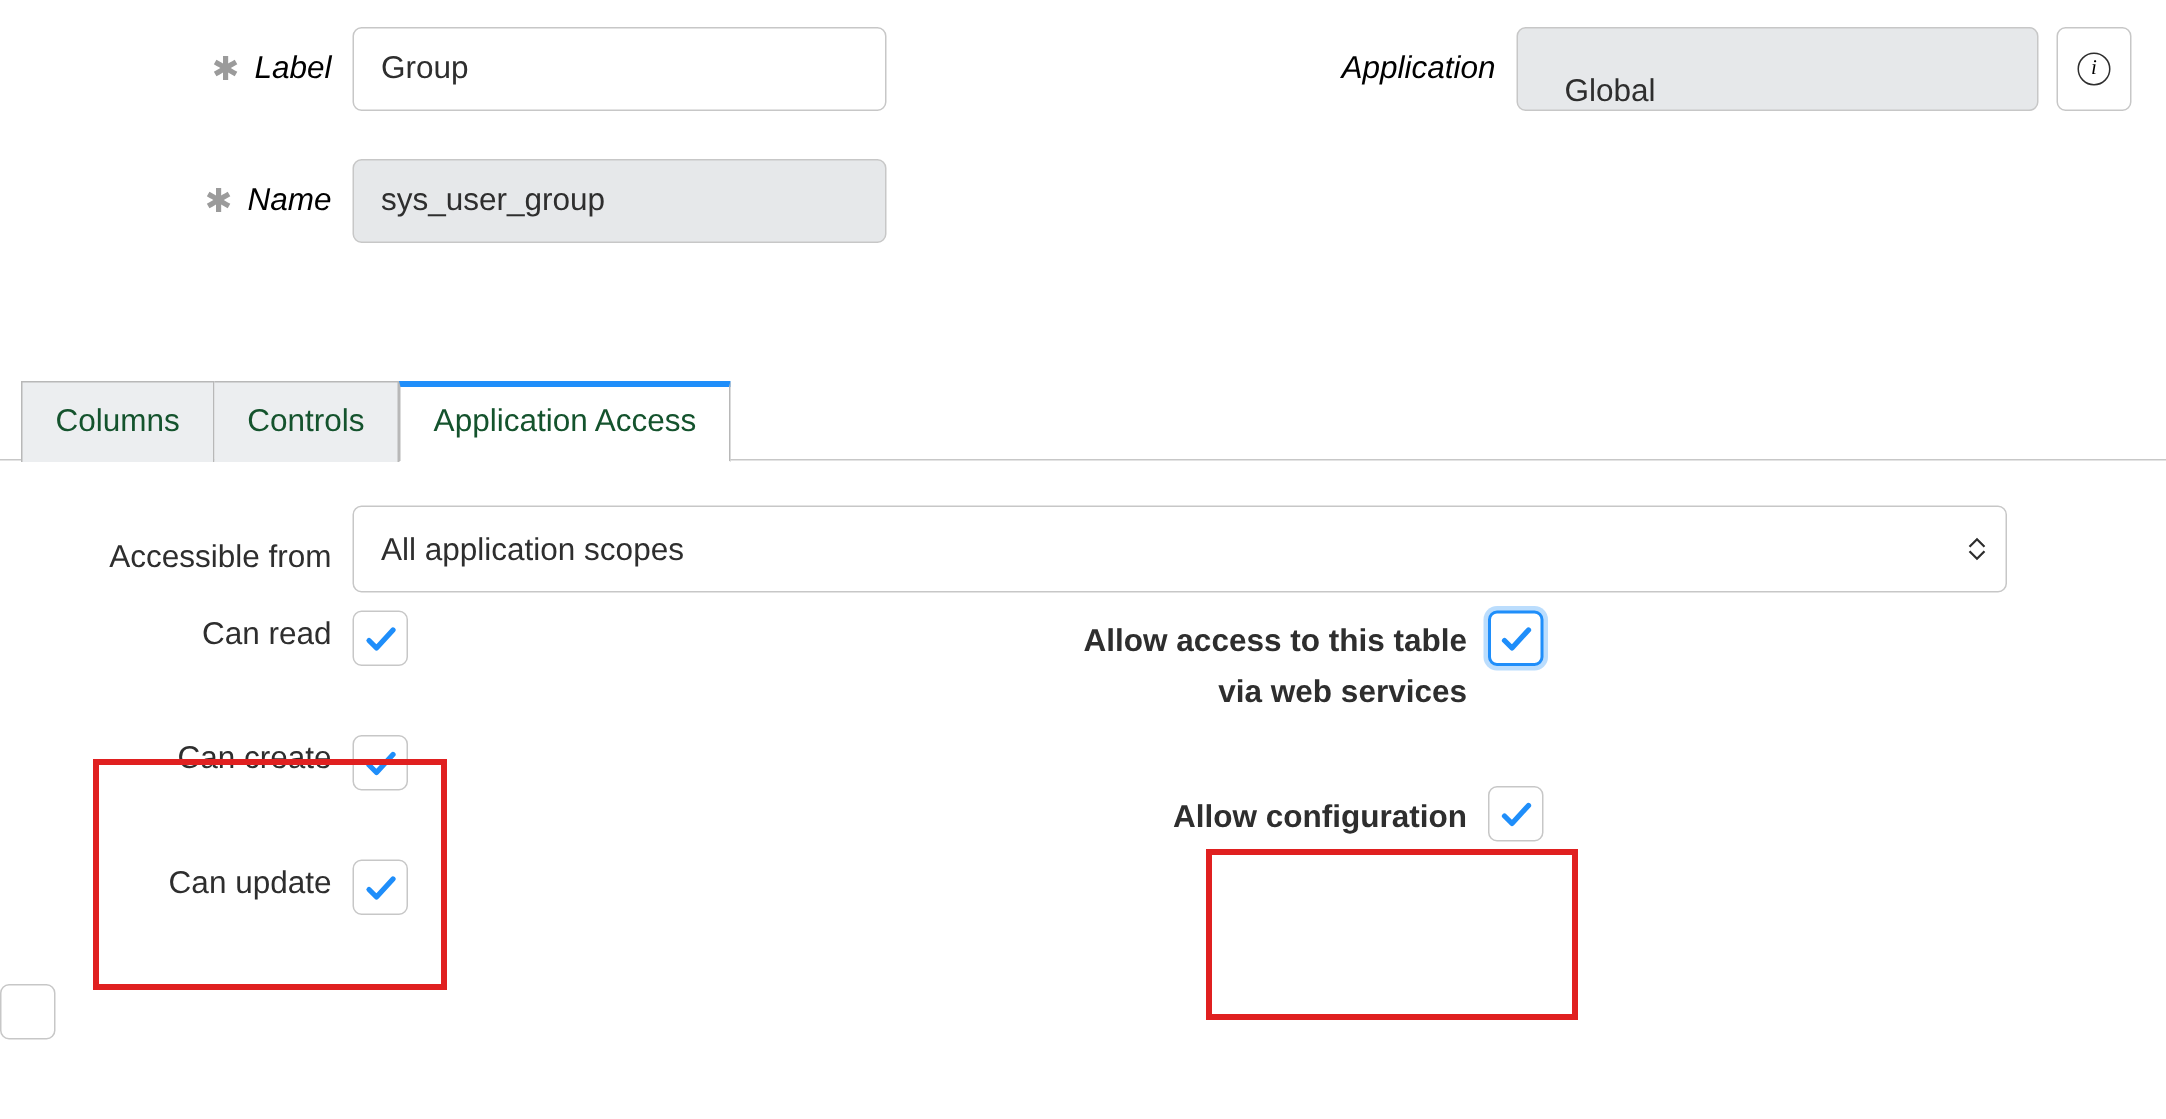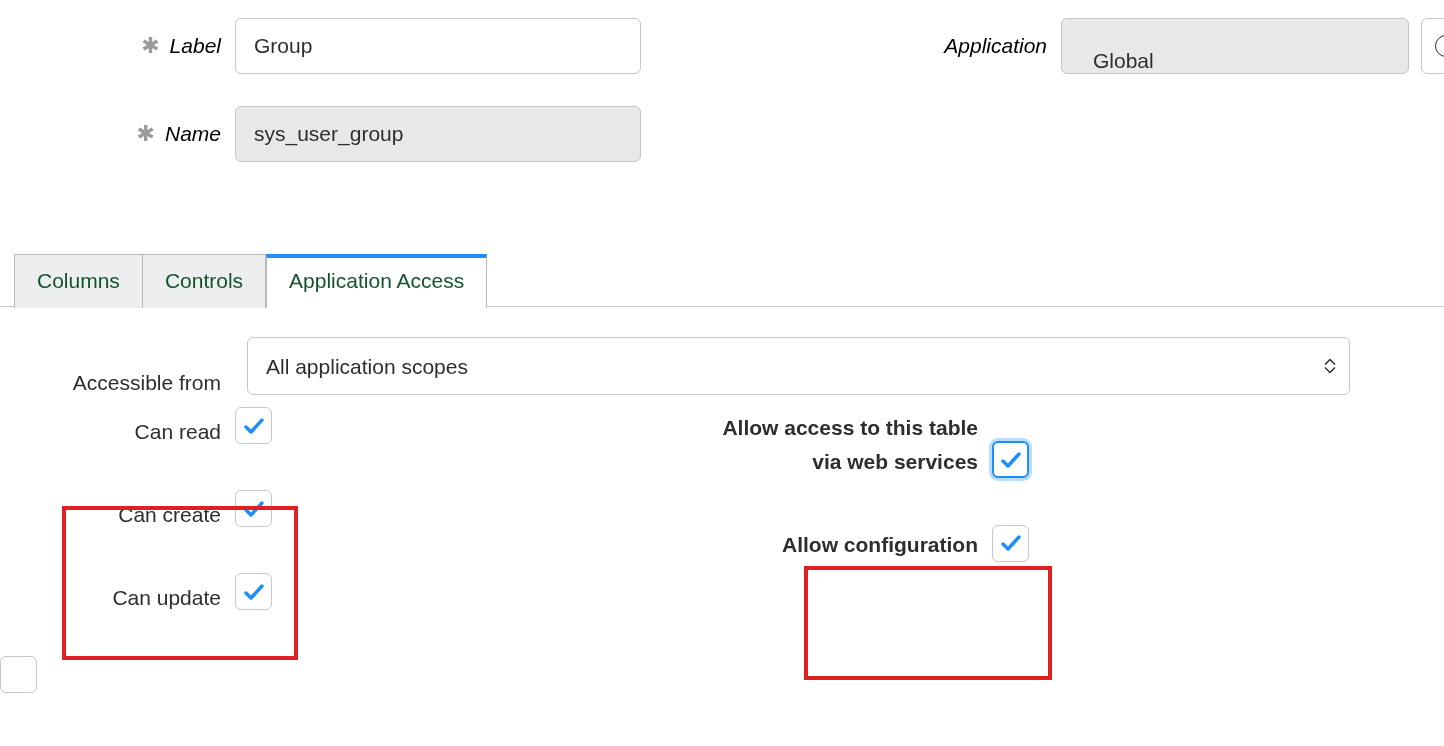--- a/index.html
+++ b/index.html
@@ -42,21 +42,21 @@
     .form-label {
       color: #000000;
       font-style: italic;
     }
     .text-input {
       height: 56px;
       border: 1.5px solid #c7c7c7;
       border-radius: 6px;
       padding: 0 18px;
       font-size: 21px;
-      width: 406px;
+      width: 356px;
       background: #fff;
       color: #2e2e2e;
     }
     .text-input.readonly {
       background: #e6e8ea;
       border-color: #c7c7c7;
     }
     .app-value-box {
       width: 348px;
       height: 56px;
@@ -122,23 +122,22 @@
       padding-top: 11px;
       border-left: 1.5px solid #b8b8b8;
     }
     
     
     .tab-content {
       padding: 30px 0 0 0;
     }
     .content-row {
       display: flex;
-      align-items: flex-end;
+      align-items: center;
       margin-bottom: 12px;
-      gap: 12px;
     }
     .content-label-col {
       width: 235px;
       text-align: right;
       padding-right: 14px;
       padding-top: 12px;
     }
     .select-wrap {
       flex: 1;
       position: relative;
@@ -162,21 +161,21 @@
       top: 50%;
       transform: translateY(-50%);
       pointer-events: none;
       display: flex;
       flex-direction: column;
       gap: 1px;
     }
     .select-arrows svg { display: block; }
     .cb-row {
       display: flex;
-      align-items: flex-end;
+      align-items: flex-start;
       margin-bottom: 46px;
       padding-left: 0;
     }
     .cb-label-col {
       width: 235px;
       text-align: right;
       padding-right: 14px;
       padding-top: 4px;
     }
     .cb-label-col.multiline {

